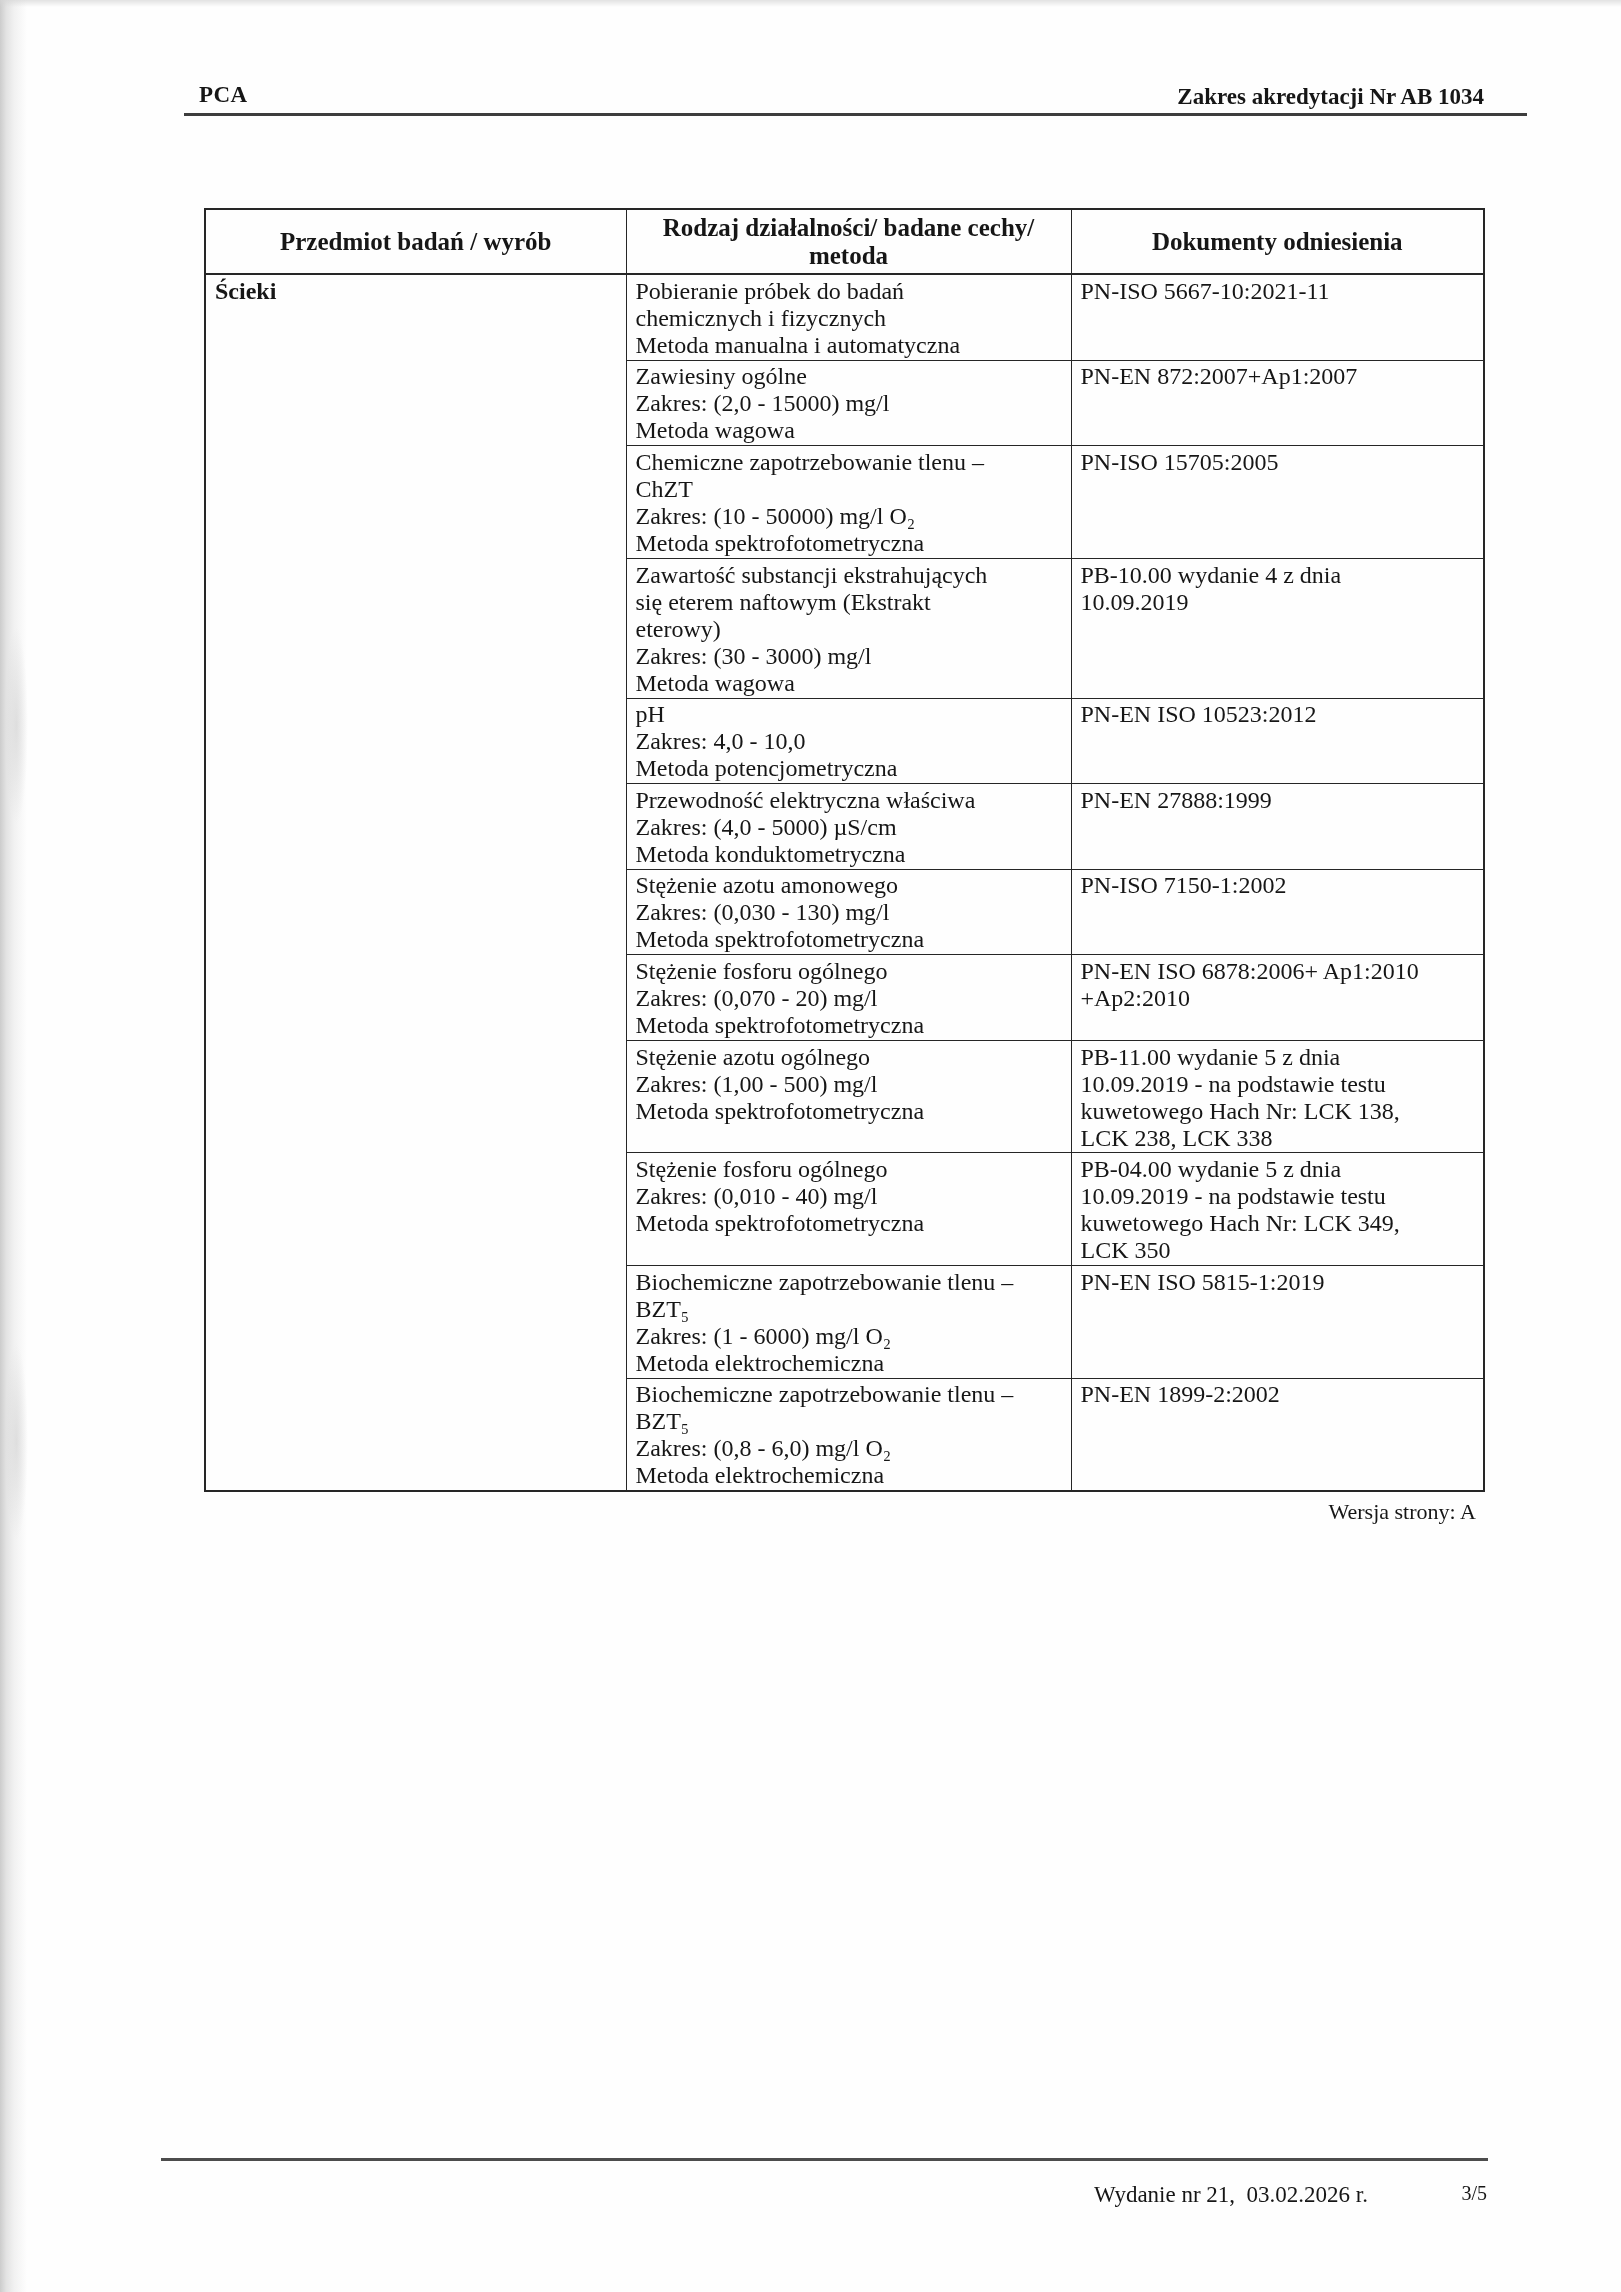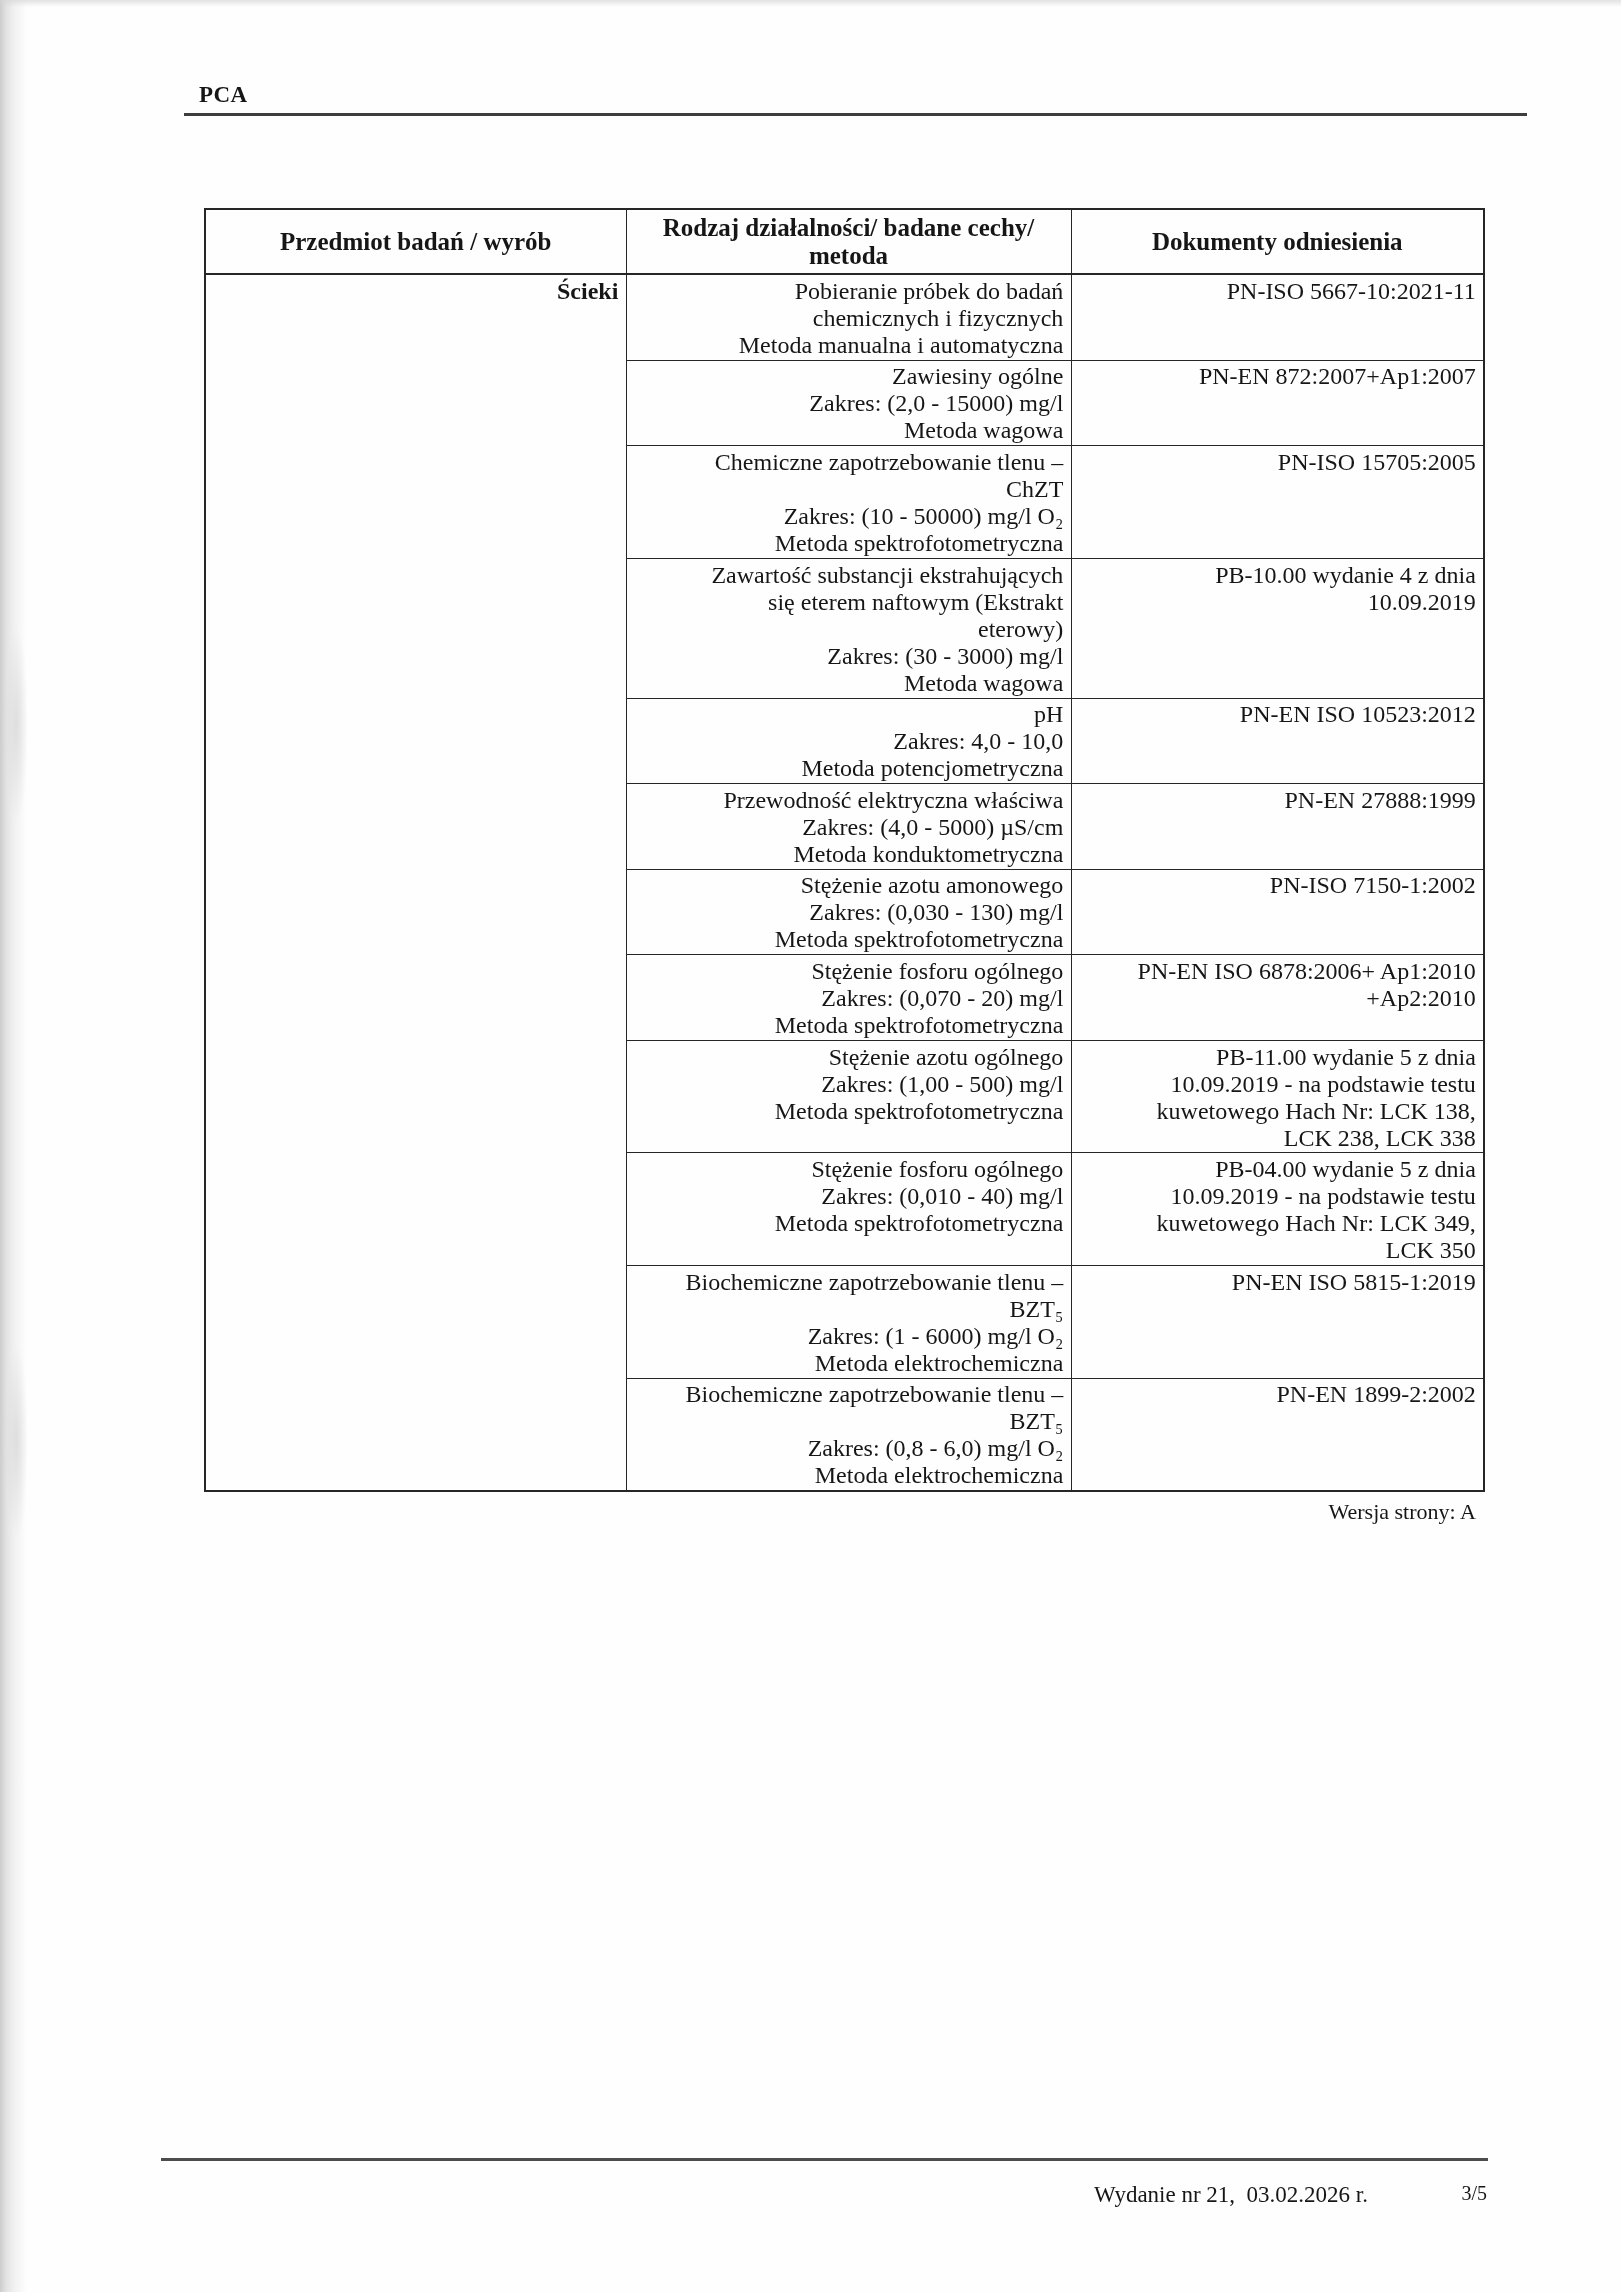--- a/index.html
+++ b/index.html
@@ -40,21 +40,21 @@
     position:absolute; left:184px; top:113px; width:1343px; height:2.7px;
     background:#3d3d3d;
   }
   
   .table-wrap { position:absolute; left:204px; top:208px; width:1420px; }
   table.scope {
     border-collapse:collapse; table-layout:fixed;
     width:1279px;
     border:2.7px solid #262626;
   }
-  table.scope th, table.scope td { border:1.8px solid #262626;text-align:right; }
+  table.scope th, table.scope td { border:1.8px solid #262626; }
   table.scope thead th {
     font-size:25px; font-weight:bold; line-height:28px;
     text-align:center; vertical-align:middle;
     padding:3.6px 5.4px;
     border-bottom-width:2.7px;
   }
   table.scope tbody td {
     font-size:24px; line-height:27px;
     vertical-align:top;
     padding:2.7px 7.2px 0.9px 9px;
@@ -86,20 +86,21 @@
 <body>
 
 <div class="page">
 
   <div class="scan-edge-left"></div>
   <div class="scan-edge-top"></div>
   <div class="scan-smudge" style="top:627px;"></div>
   <div class="scan-smudge" style="top:1343px;"></div>
 
   <div class="pca-title">PCA</div>
+  <div class="accr-title">Zakres akredytacji Nr AB 1034</div>
   <div class="header-rule"></div>
 
   <div class="table-wrap">
     <table class="scope">
       <colgroup>
         <col style="width:421px">
         <col style="width:445px">
         <col style="width:413px">
       </colgroup>
       <thead>

